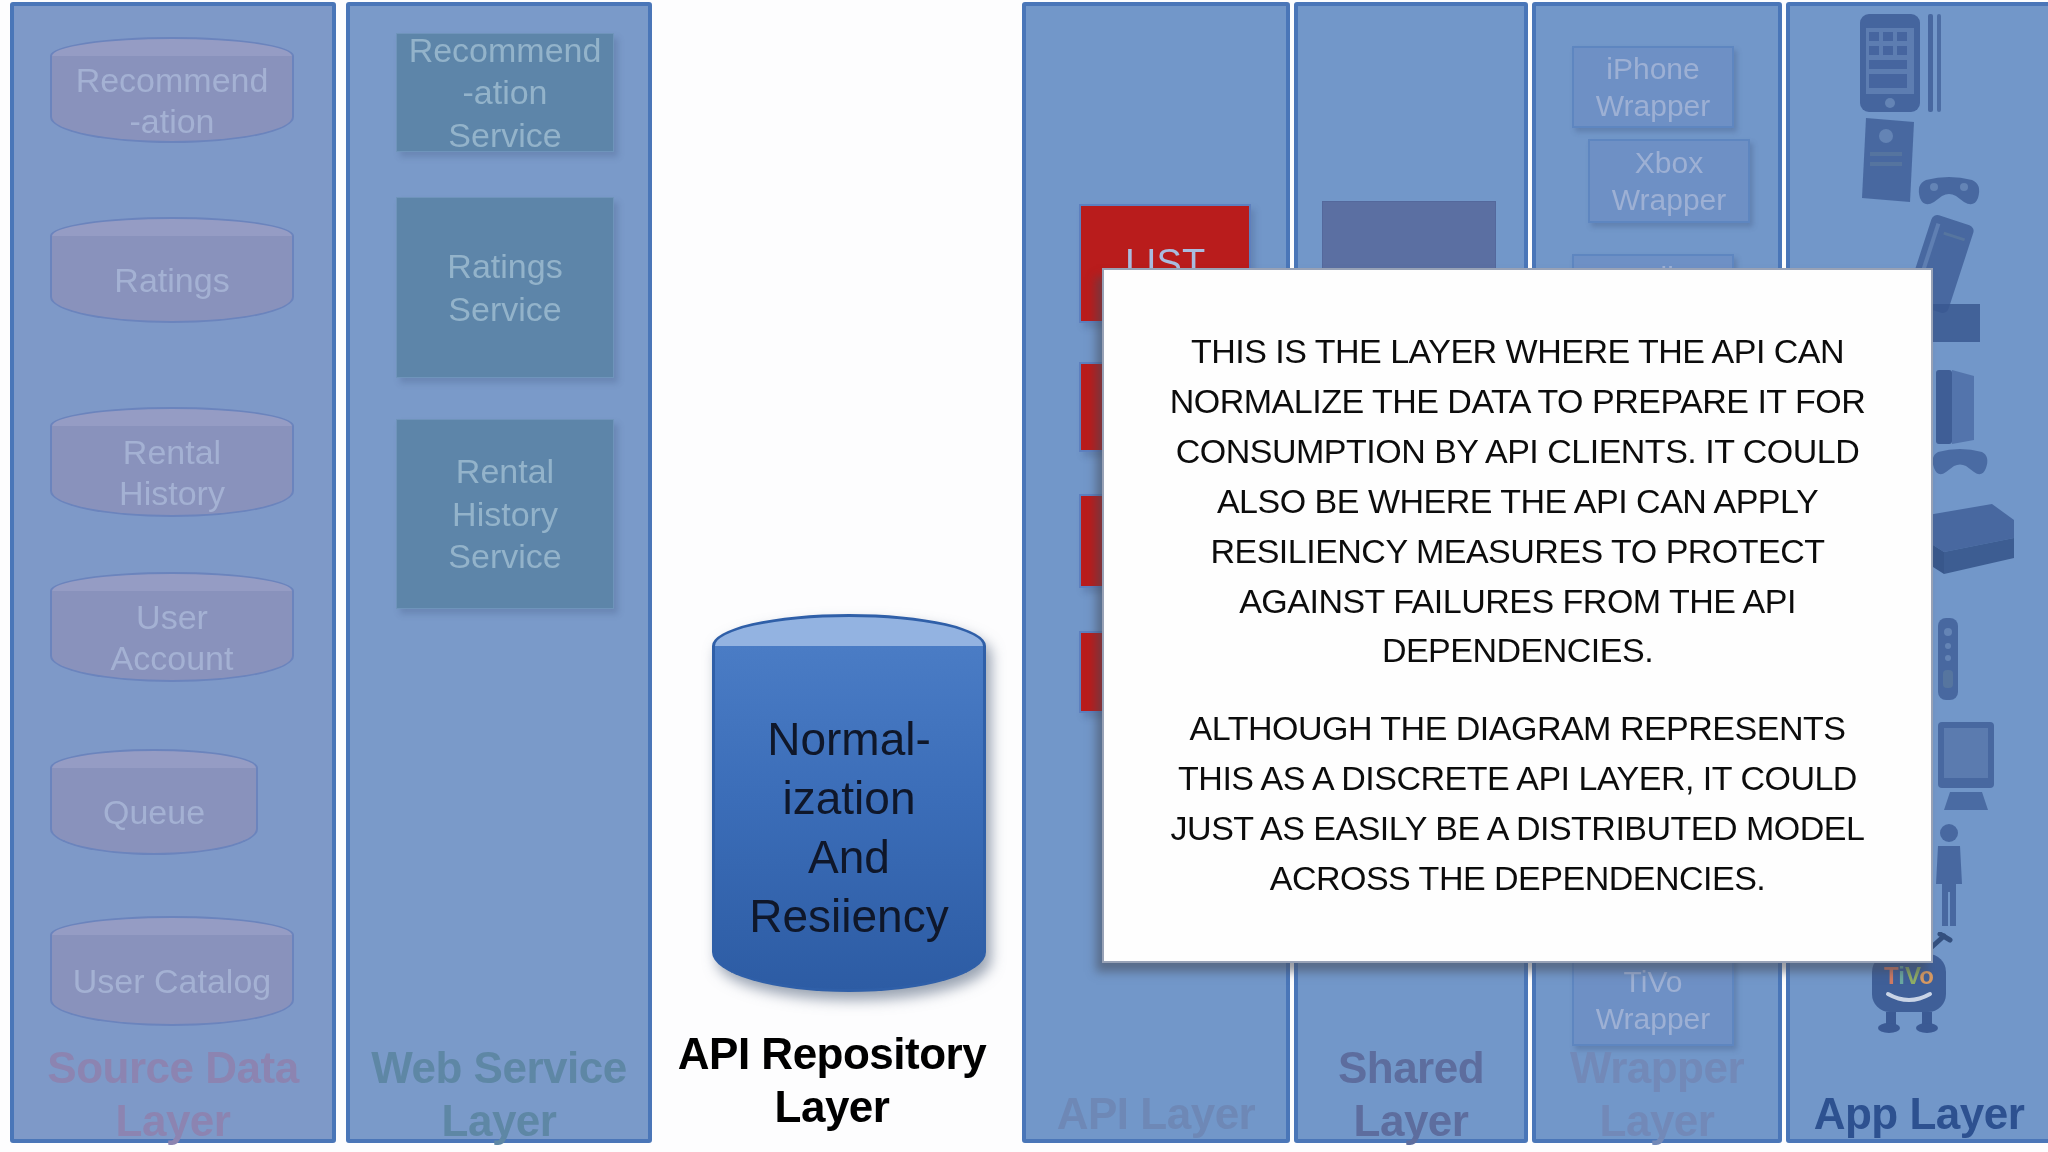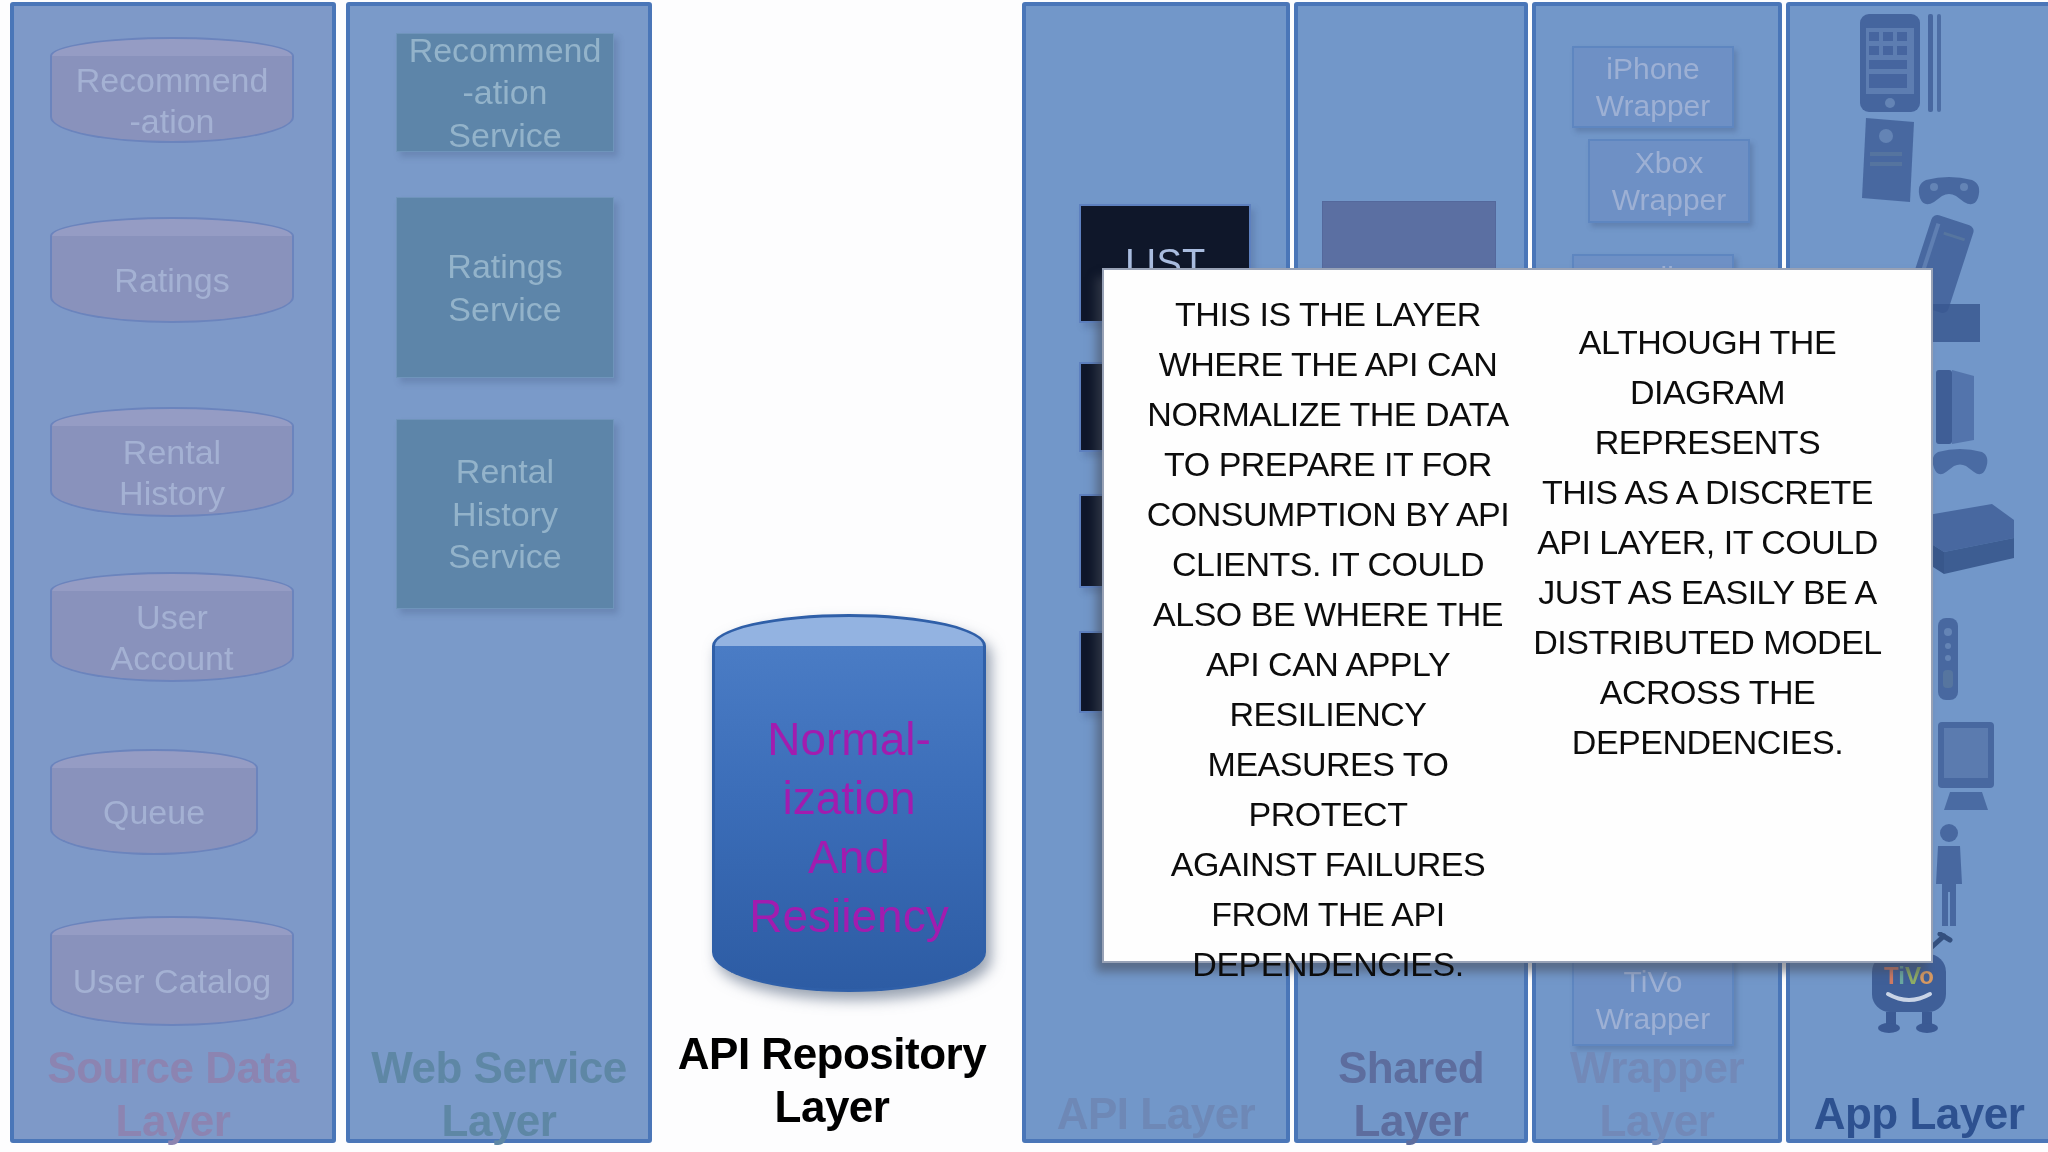--- a/index.html
+++ b/index.html
@@ -25,21 +25,21 @@
                   justify-content:center;text-align:center;white-space:pre-line;color:#a4b1d3;
                   font-size:34px;line-height:1.22;}
 
   
   .wsbox{position:absolute;background:#5d85a9;border:1px solid #6f94bb;box-sizing:border-box;
          display:flex;align-items:center;justify-content:center;text-align:center;
          color:#93b3ca;font-size:34px;line-height:1.25;white-space:pre-line;
          box-shadow:4px 5px 6px rgba(60,80,120,0.25);}
 
   
-  .apibox{position:absolute;background:#0f172a;border:2px solid #5d80bf;box-sizing:border-box;
+  .apibox{position:absolute;background:#b91c1c;border:2px solid #5d80bf;box-sizing:border-box;
           display:flex;align-items:center;justify-content:center;color:#a9bcdf;font-size:38px;
           box-shadow:4px 5px 6px rgba(60,80,120,0.25);}
 
   
   .sharedbox{position:absolute;background:#5b6fa2;border:1px solid #54689c;box-sizing:border-box;}
 
   
   .wrapbox{position:absolute;background:#6e90c5;border:2px solid #5e86c0;box-sizing:border-box;
            display:flex;align-items:center;justify-content:center;text-align:center;
            color:#9db0d4;font-size:30px;line-height:1.25;white-space:pre-line;
@@ -48,28 +48,28 @@
   
   .repo-cyl{position:absolute;left:712px;top:614px;width:274px;height:378px;
             filter:drop-shadow(5px 8px 7px rgba(50,70,100,0.5));z-index:2;}
   .repo-cyl .r-top{position:absolute;left:0;right:0;top:0;height:64px;border-radius:50%;
                    background:#93b3e1;border:3px solid #2f5fa8;box-sizing:border-box;}
   .repo-cyl .r-body{position:absolute;left:0;right:0;top:32px;bottom:0;
                     background:linear-gradient(180deg,#4a7cc5 0%,#3b6db8 45%,#2d5ca4 100%);
                     border:3px solid #2f5fa8;border-top:none;box-sizing:border-box;
                     border-radius:0 0 50% 50% / 0 0 40px 40px;}
   .repo-cyl .r-label{position:absolute;left:0;right:0;top:50px;bottom:0;display:flex;align-items:center;
-                     justify-content:center;text-align:center;white-space:pre-line;color:#a21caf;
+                     justify-content:center;text-align:center;white-space:pre-line;color:#0f172a;
                      font-size:46px;line-height:1.28;}
 
   
   .callout{position:absolute;left:1102px;top:268px;width:831px;height:695px;z-index:10;
            background:#fefefe;border:2px solid #98a2b6;box-sizing:border-box;
            box-shadow:-6px 9px 9px rgba(70,75,88,0.55);
-           display:flex;flex-direction:row;justify-content:center;
+           display:flex;flex-direction:column;justify-content:center;
            padding:20px 34px;text-align:center;}
   .callout p{margin:0;color:#0c0c0c;font-size:34px;line-height:1.47;letter-spacing:-0.5px;
              white-space:pre-line;font-weight:normal;}
   .callout p + p{margin-top:28px;}
 
   .icon{position:absolute;}
   .icon svg{display:block;}
 </style>
 </head>
 <body>

